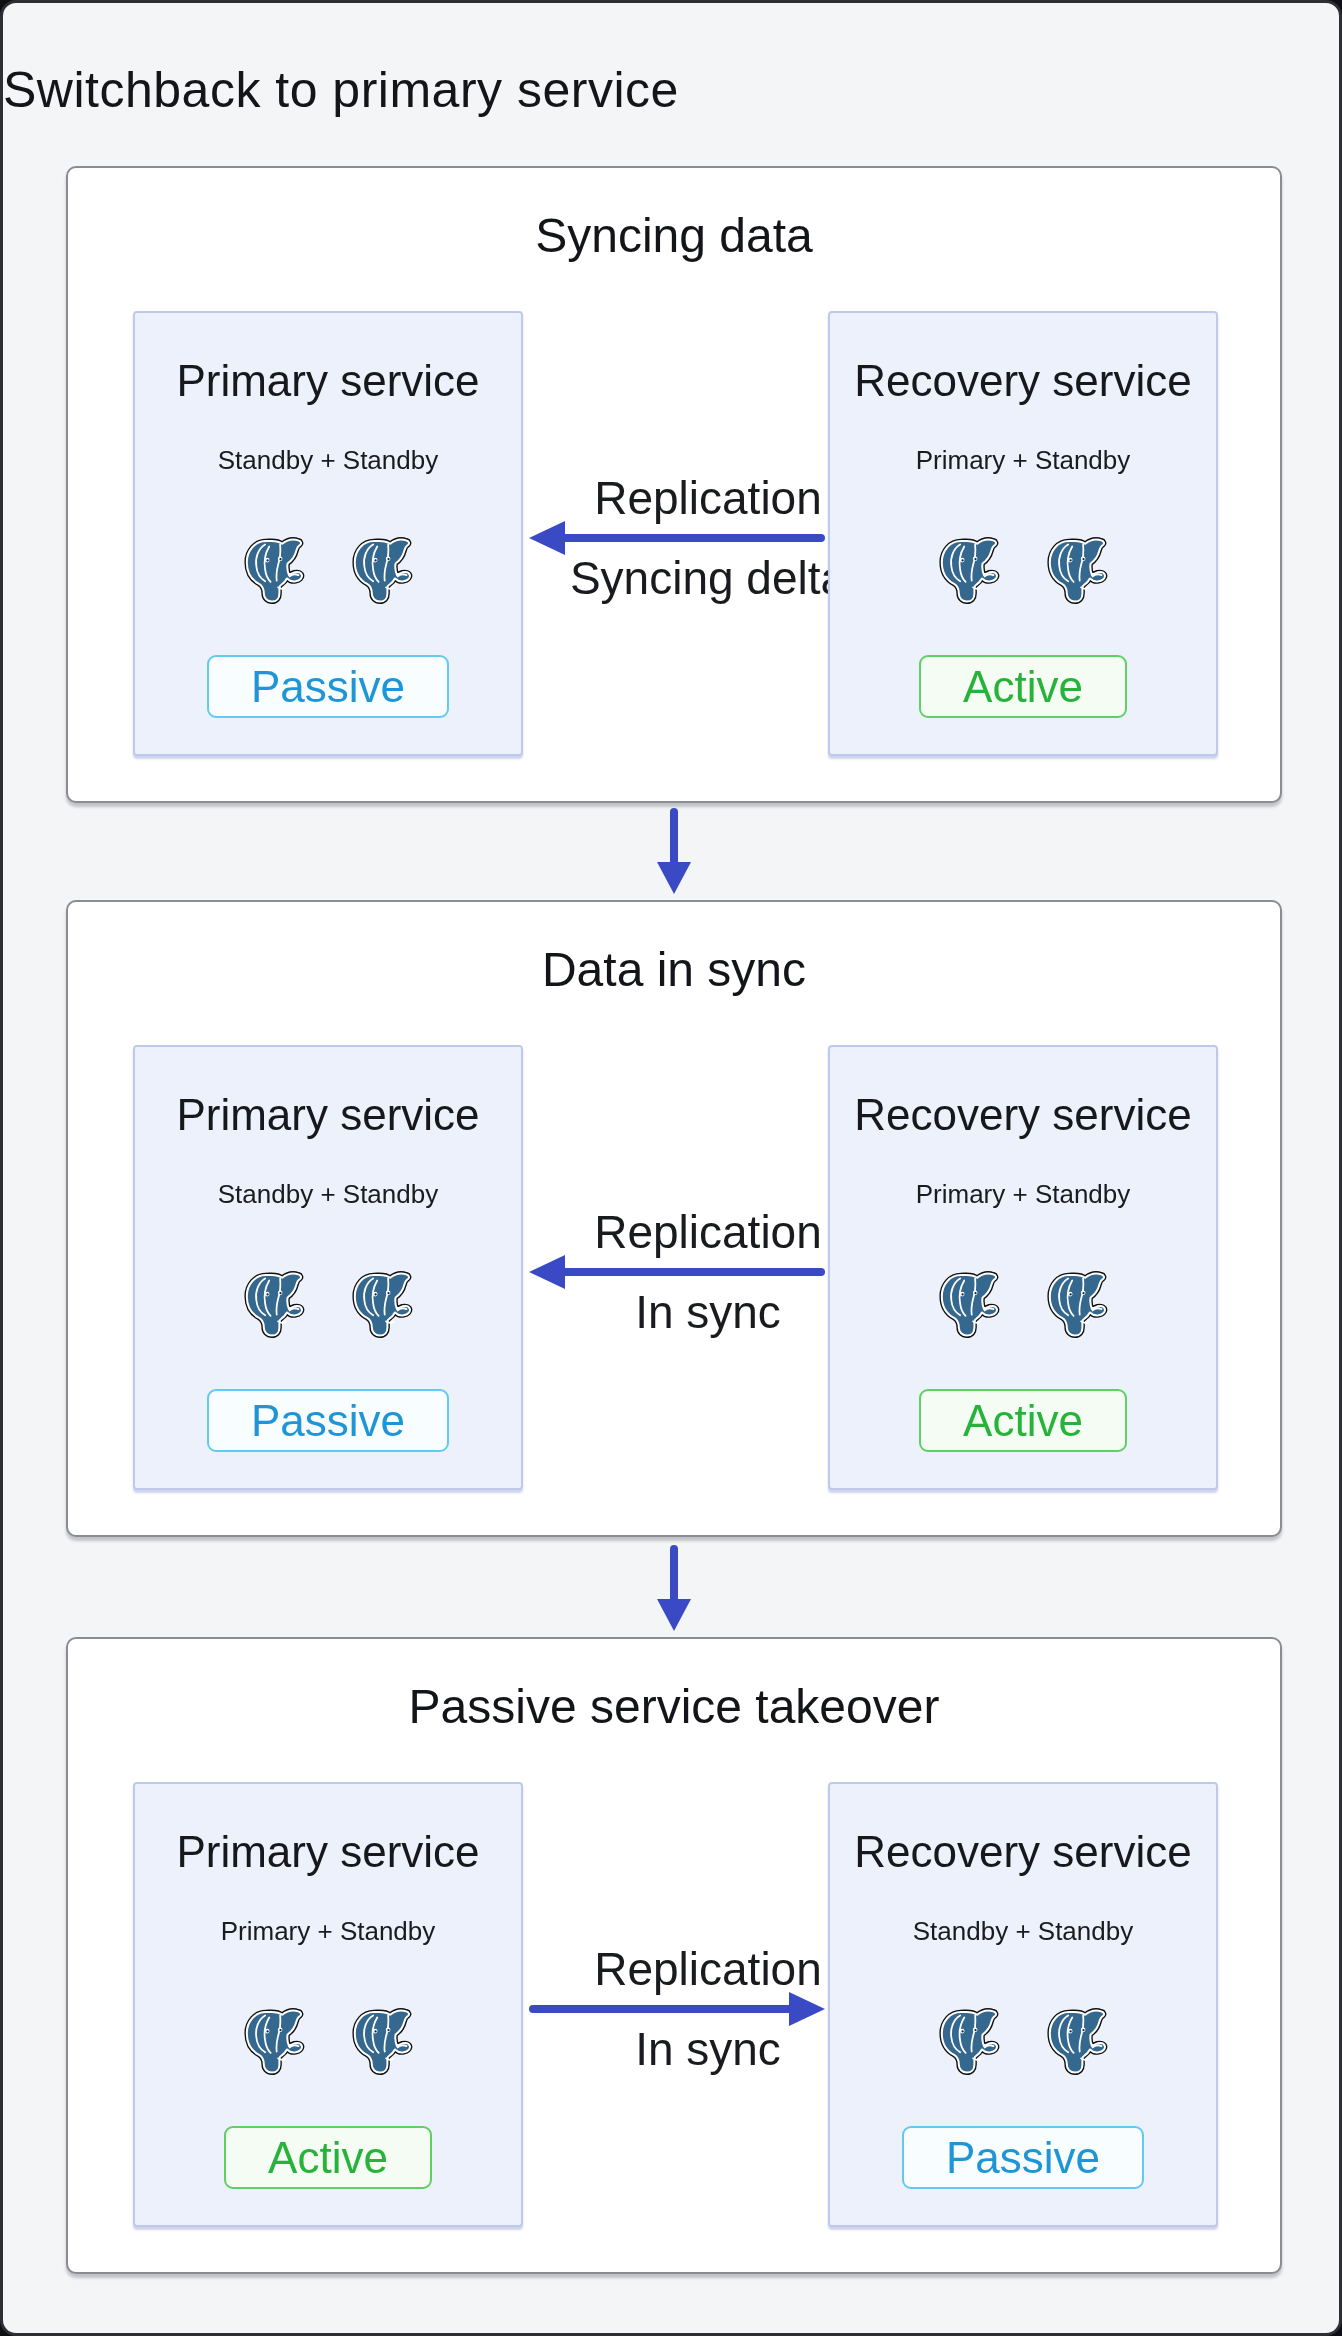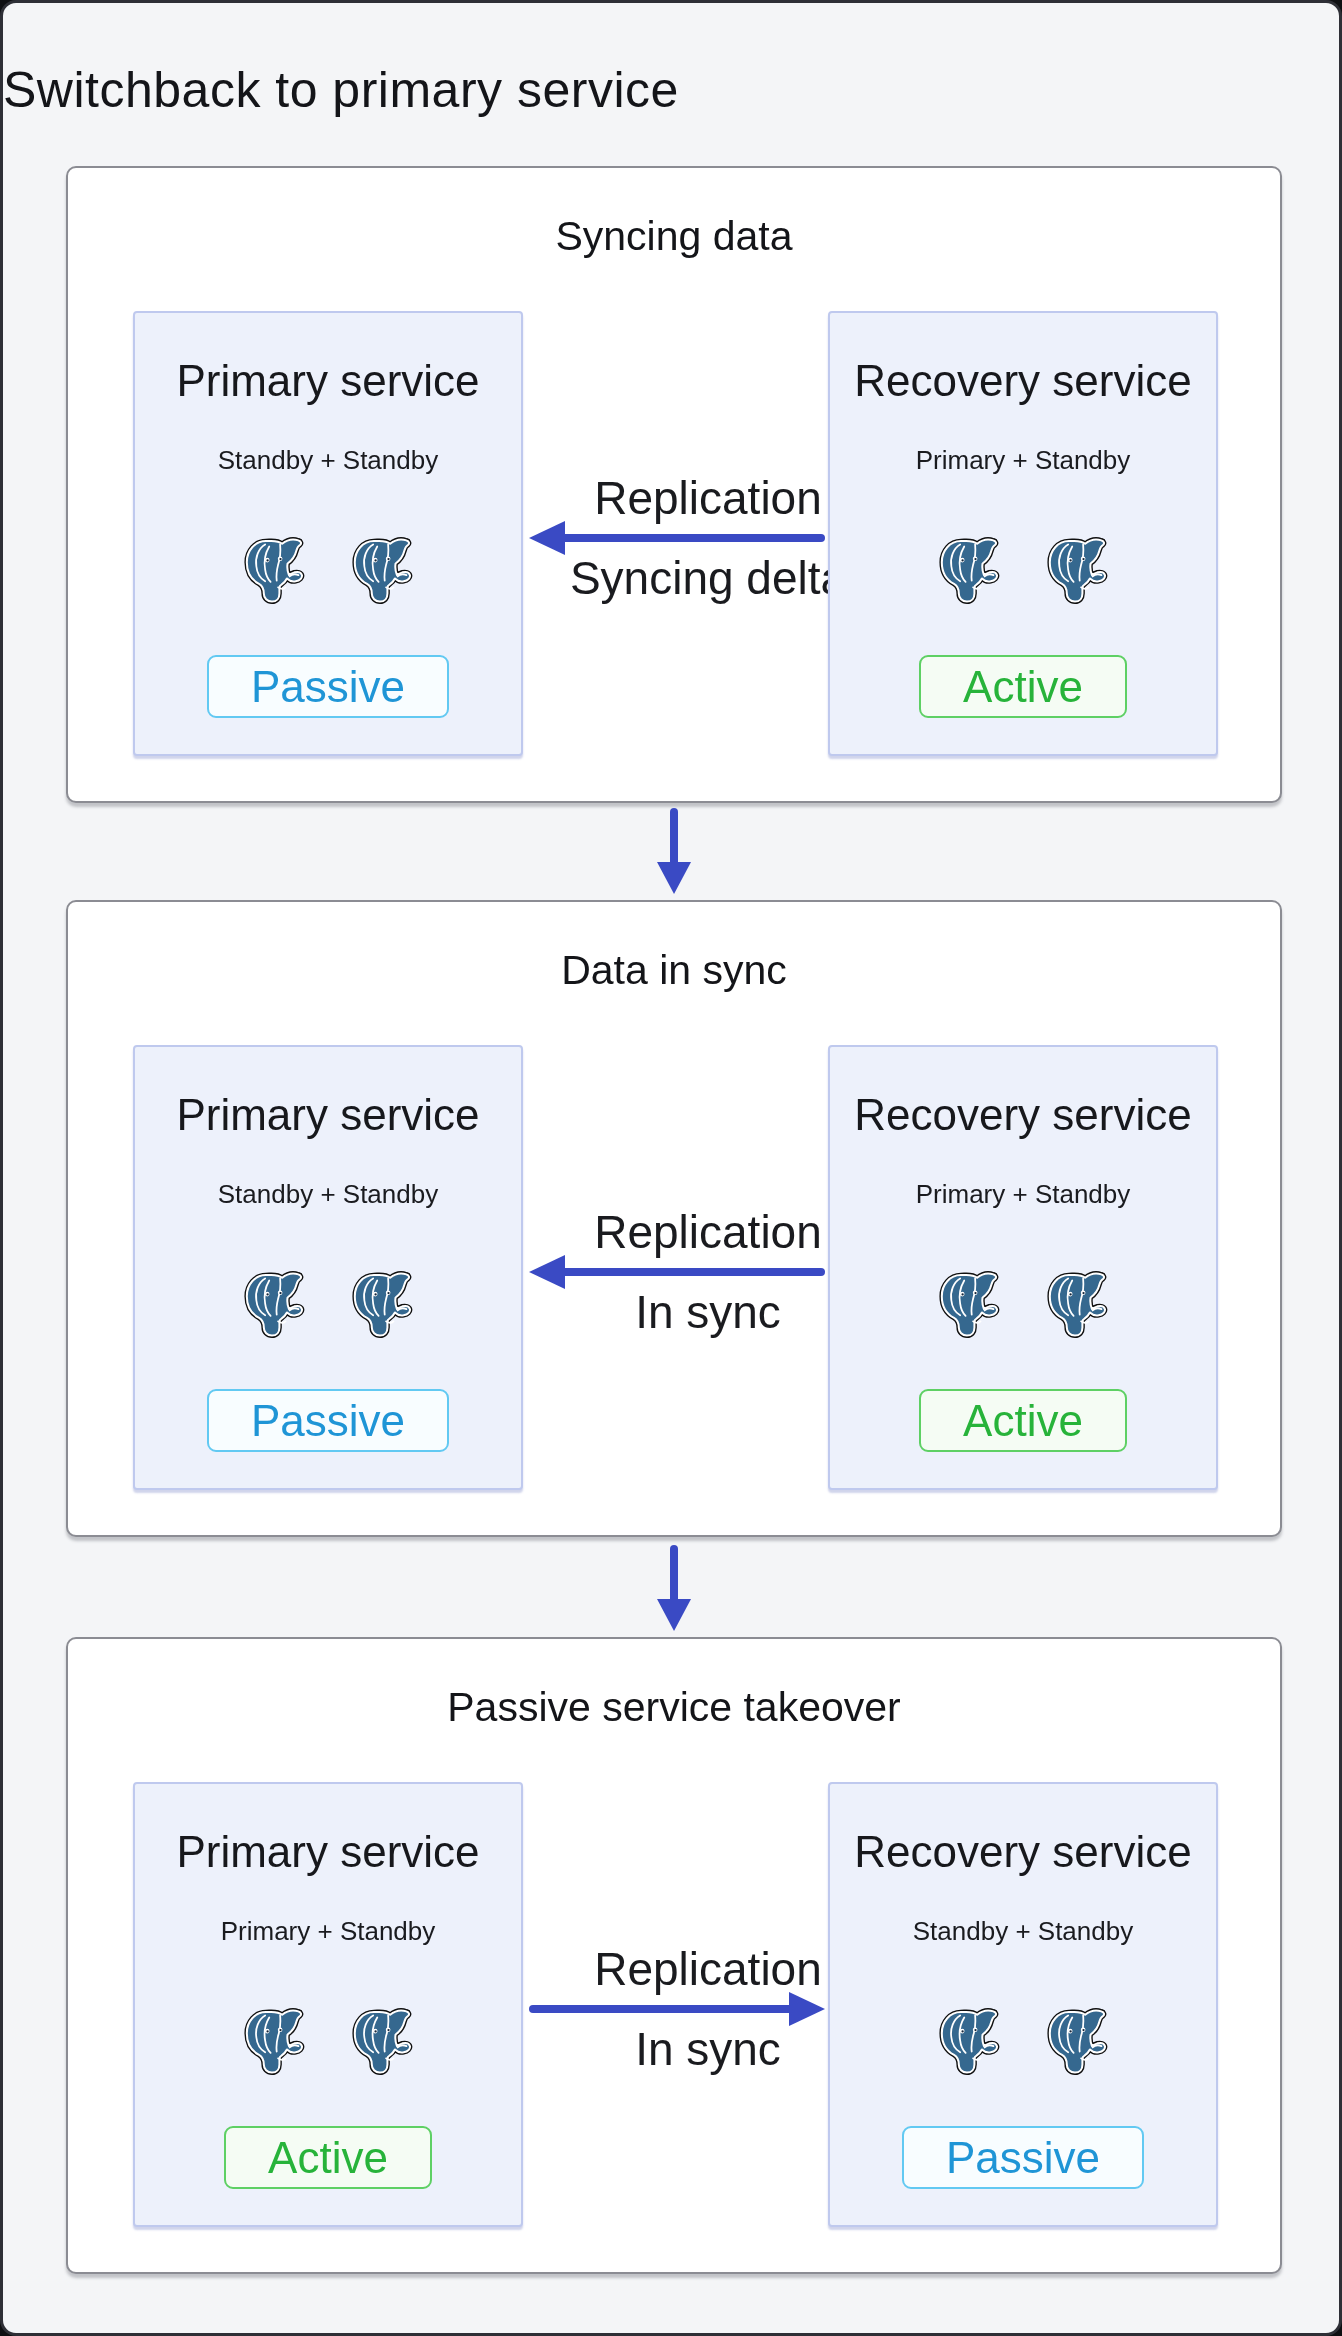--- a/index.html
+++ b/index.html
@@ -26,21 +26,21 @@
     border:2px solid #8b8c93;
     border-radius:10px;
     box-shadow:0 4px 3px rgba(110,112,122,0.38);
   }
   #section-1 { top:163px; }
   #section-2 { top:897px; }
   #section-3 { top:1634px; }
 
   .sec-title {
     position:absolute; top:42px; left:0; width:100%;
-    text-align:center; font-size:41px; line-height:52px;
+    text-align:center; font-size:48px; line-height:52px;
     font-weight:500; color:#141519;
   }
 
   .card {
     position:absolute; top:143px; width:390px; height:445px;
     background:#edf1fb;
     border:2px solid #bfc9ee;
     border-radius:4px;
     box-shadow:0 3px 2px rgba(150,160,210,0.45);
   }

